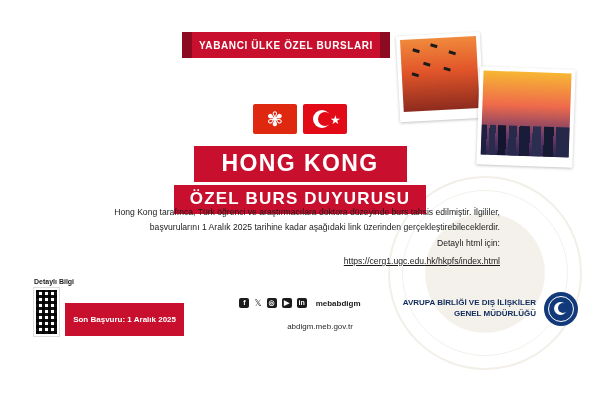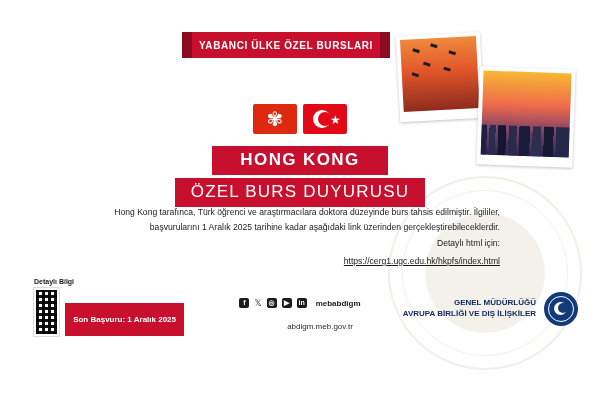--- a/index.html
+++ b/index.html
@@ -120,32 +120,32 @@
     position: absolute;
     top: 146px;
     left: 0;
     width: 600px;
     text-align: center;
   }
   .title-line1 {
     display: inline-block;
     background: #c8102e;
     color: #ffffff;
-    font-size: 17px;
+    font-size: 23px;
     font-weight: bold;
     letter-spacing: 1.4px;
     padding: 4px 28px 5px;
   }
   .title-line2-wrap { margin-top: 3px; }
   .title-line2 {
     display: inline-block;
     background: #c8102e;
     color: #ffffff;
     font-size: 17px;
-    font-weight: normal;
+    font-weight: bold;
     letter-spacing: 1.2px;
     padding: 4px 16px 5px;
     text-align: right;
   }
 
   
   .body-text {
     position: absolute;
     top: 206px;
     left: 100px;
@@ -405,22 +405,22 @@
       <span class="sq">◎</span>
       <span class="sq">▶</span>
       <span class="sq">in</span>
       <span class="handle">mebabdigm</span>
     </span>
   </div>
   <div class="website">abdigm.meb.gov.tr</div>
 
   <div class="ministry">
     <div class="ministry-text">
+      <div>AVRUPA BİRLİĞİ VE DIŞ İLİŞKİLER</div>
       <div>GENEL MÜDÜRLÜĞÜ</div>
-      <div>AVRUPA BİRLİĞİ VE DIŞ İLİŞKİLER</div>
     </div>
     <div class="ministry-logo">
       <span class="crescent"></span>
       <span class="crescent-cut"></span>
     </div>
   </div>
 
 </div>
 
 </body></html>

